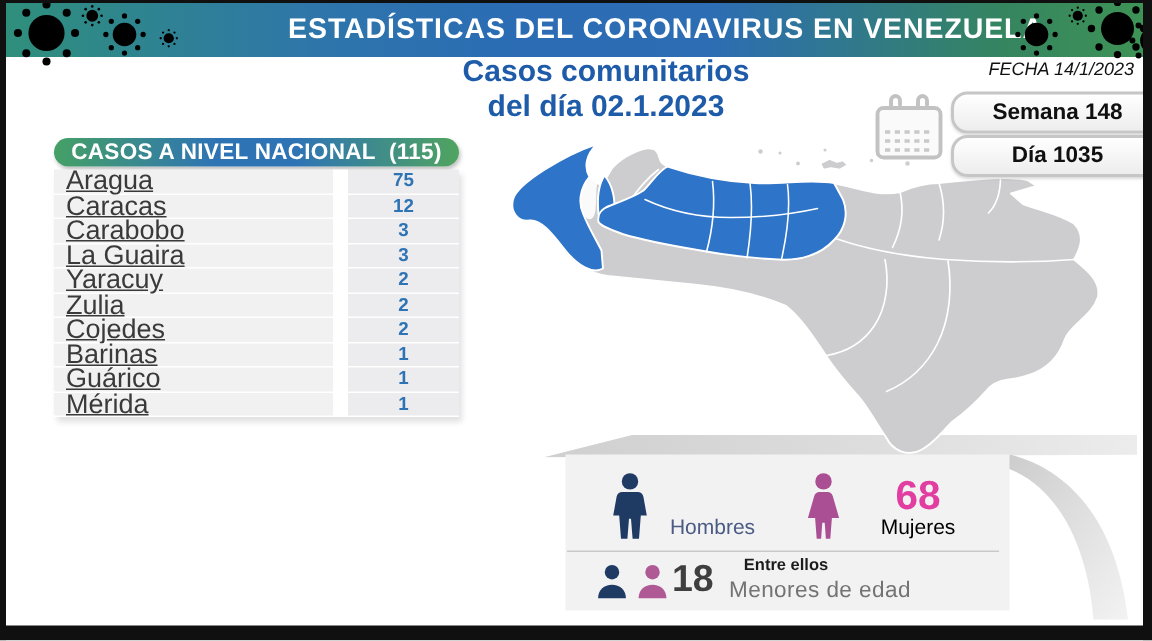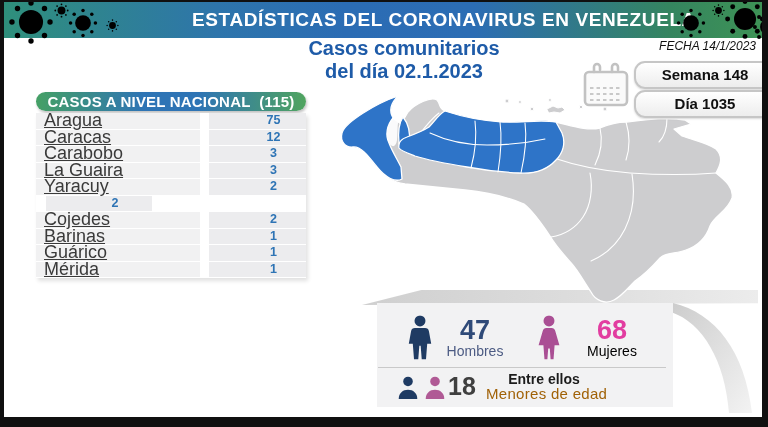--- a/index.html
+++ b/index.html
@@ -35,41 +35,41 @@
   
   .table-head{position:absolute;left:36px;top:92px;width:270px;height:19px;z-index:10;border-radius:12px;
     background:linear-gradient(90deg,#45a065 0%,#2e74b5 40%,#2e74b5 60%,#50a45f 100%);
     color:#fff;font-weight:bold;font-size:15px;text-align:center;line-height:19px;letter-spacing:.2px;
     box-shadow:1px 2px 3px rgba(0,0,0,.25);}
   .table-body{position:absolute;left:36px;top:113px;width:270px;z-index:10;box-shadow:2px 3px 4px rgba(0,0,0,.12);}
   .trow{display:flex;height:15.5px;margin-bottom:1.05px;}
   .tcell-state{width:186px;background:#f1f1f2;font-size:18px;color:#3a3a3a;line-height:15.5px;padding-left:8px;box-sizing:border-box;text-decoration:underline;}
   .tcell-gap{width:10px;background:#ffffff;}
   .tcell-value{width:74px;background:#ececee;font-size:12.5px;font-weight:bold;color:var(--value-blue,#2e74b5);
-    text-align:center;line-height:15.5px;padding-left:32px;}
+    text-align:center;line-height:15.5px;}
 
   
   .map{position:absolute;left:335px;top:93px;z-index:8;}
   .ground-shadow{position:absolute;left:362px;top:290px;width:396px;height:15px;z-index:5;
     background:linear-gradient(90deg,#cfcfcf 0%,#dddddd 55%,#ececec 100%);
     clip-path:polygon(0 100%,15% 0,100% 0,100% 88%,0 100%);}
 
   
   .card{position:absolute;left:377px;top:303px;width:296px;height:104px;background:#f2f2f3;z-index:10;}
   .fold{position:absolute;left:671px;top:303px;z-index:9;}
   .stat-num{position:absolute;font-weight:bold;font-size:27px;z-index:11;}
   .stat-label{position:absolute;font-size:14px;z-index:11;}
   .num-men{left:450px;top:315px;width:50px;text-align:center;color:#2f4a78;}
   .lbl-men{left:438px;top:343px;width:74px;text-align:center;color:#4c5b83;}
   .num-women{left:590px;top:315px;width:44px;text-align:center;color:#e23da0;}
   .lbl-women{left:578px;top:343px;width:68px;text-align:center;color:#000000;}
   .divider{position:absolute;left:378px;top:367px;width:288px;height:1px;background:#c9c9c9;z-index:11;}
   .num-minors{position:absolute;left:448px;top:372px;width:42px;font-weight:bold;font-size:25px;color:#3f3f3f;z-index:11;}
-  .cap1{position:absolute;left:486px;top:371px;width:116px;text-align:center;font-weight:bold;font-size:14px;color:#1c1c1c;z-index:11;}
-  .cap2{position:absolute;left:486px;top:385px;width:150px;text-align:left;font-size:15px;color:#a16207;z-index:11;letter-spacing:.3px;}
+  .cap1{position:absolute;left:466px;top:371px;width:116px;text-align:center;font-weight:bold;font-size:11px;color:#1c1c1c;z-index:11;}
+  .cap2{position:absolute;left:486px;top:385px;width:150px;text-align:left;font-size:15px;color:#737373;z-index:11;letter-spacing:.3px;}
   .person{position:absolute;z-index:11;}
 
   .hidden-defs{position:absolute;width:0;height:0;overflow:hidden;}
 </style>
 </head>
 <body>
 
 <svg class="hidden-defs" aria-hidden="true">
   <defs>
     <symbol id="virus" viewBox="-14.5 -14.5 29 29">
@@ -196,20 +196,21 @@
         <div class="tcell-value">3</div>
       </div>
 
       <div class="trow">
         <div class="tcell-state">Yaracuy</div>
         <div class="tcell-gap"></div>
         <div class="tcell-value">2</div>
       </div>
 
       <div class="trow">
+        <div class="tcell-state">Zulia</div>
         <div class="tcell-gap"></div>
         <div class="tcell-value">2</div>
       </div>
 
       <div class="trow">
         <div class="tcell-state">Cojedes</div>
         <div class="tcell-gap"></div>
         <div class="tcell-value">2</div>
       </div>
 
@@ -292,21 +293,20 @@
         <stop offset="0" stop-color="#cccccc"></stop>
           <stop offset="1" stop-color="#f3f3f3"></stop>
       </linearGradient>
     </defs>
     <path fill="url(#fg)" d="M2,0 C44,10 74,48 81,110 L58,110 C54,58 32,20 0,9 Z"></path>
   </svg>
 
   <svg class="person" style="left:404px;top:315px" width="32" height="46" viewBox="0 0 24 34" fill="#1f3b63">
       <use href="#man-sym"></use>
     </svg>
-  <div class="stat-num num-men">47</div>
   <div class="stat-label lbl-men">Hombres</div>
 
   <svg class="person" style="left:533px;top:315px" width="32" height="46" viewBox="0 0 24 34" fill="#aa4f94">
       <use href="#woman-sym"></use>
     </svg>
   <div class="stat-num num-women">68</div>
   <div class="stat-label lbl-women">Mujeres</div>
 
   <div class="divider"></div>
 

